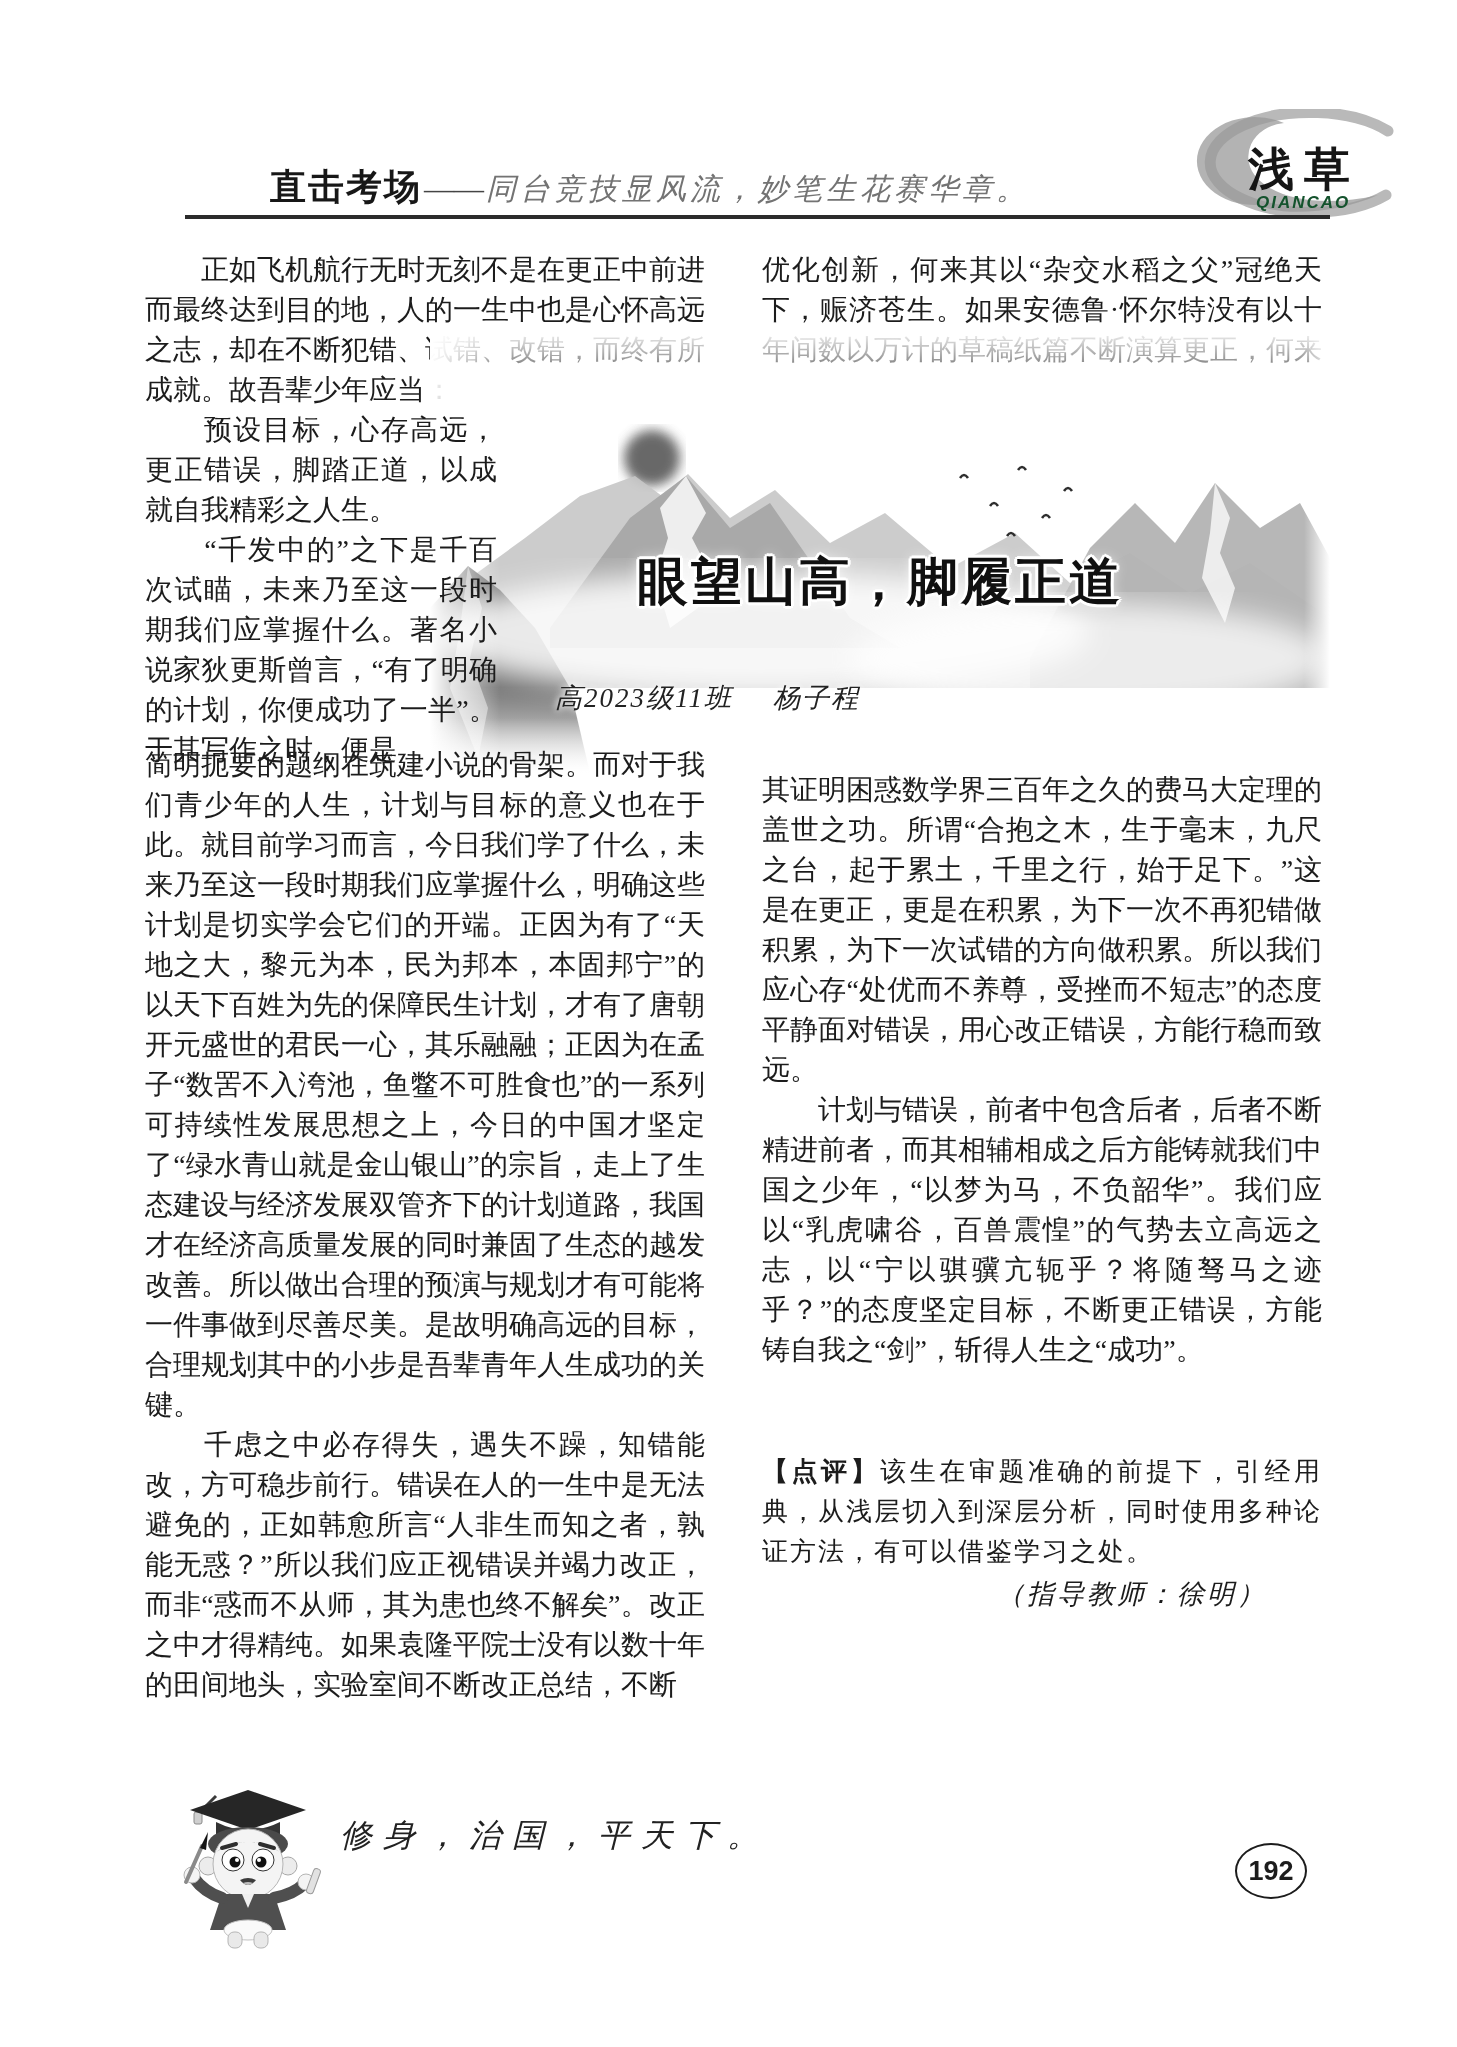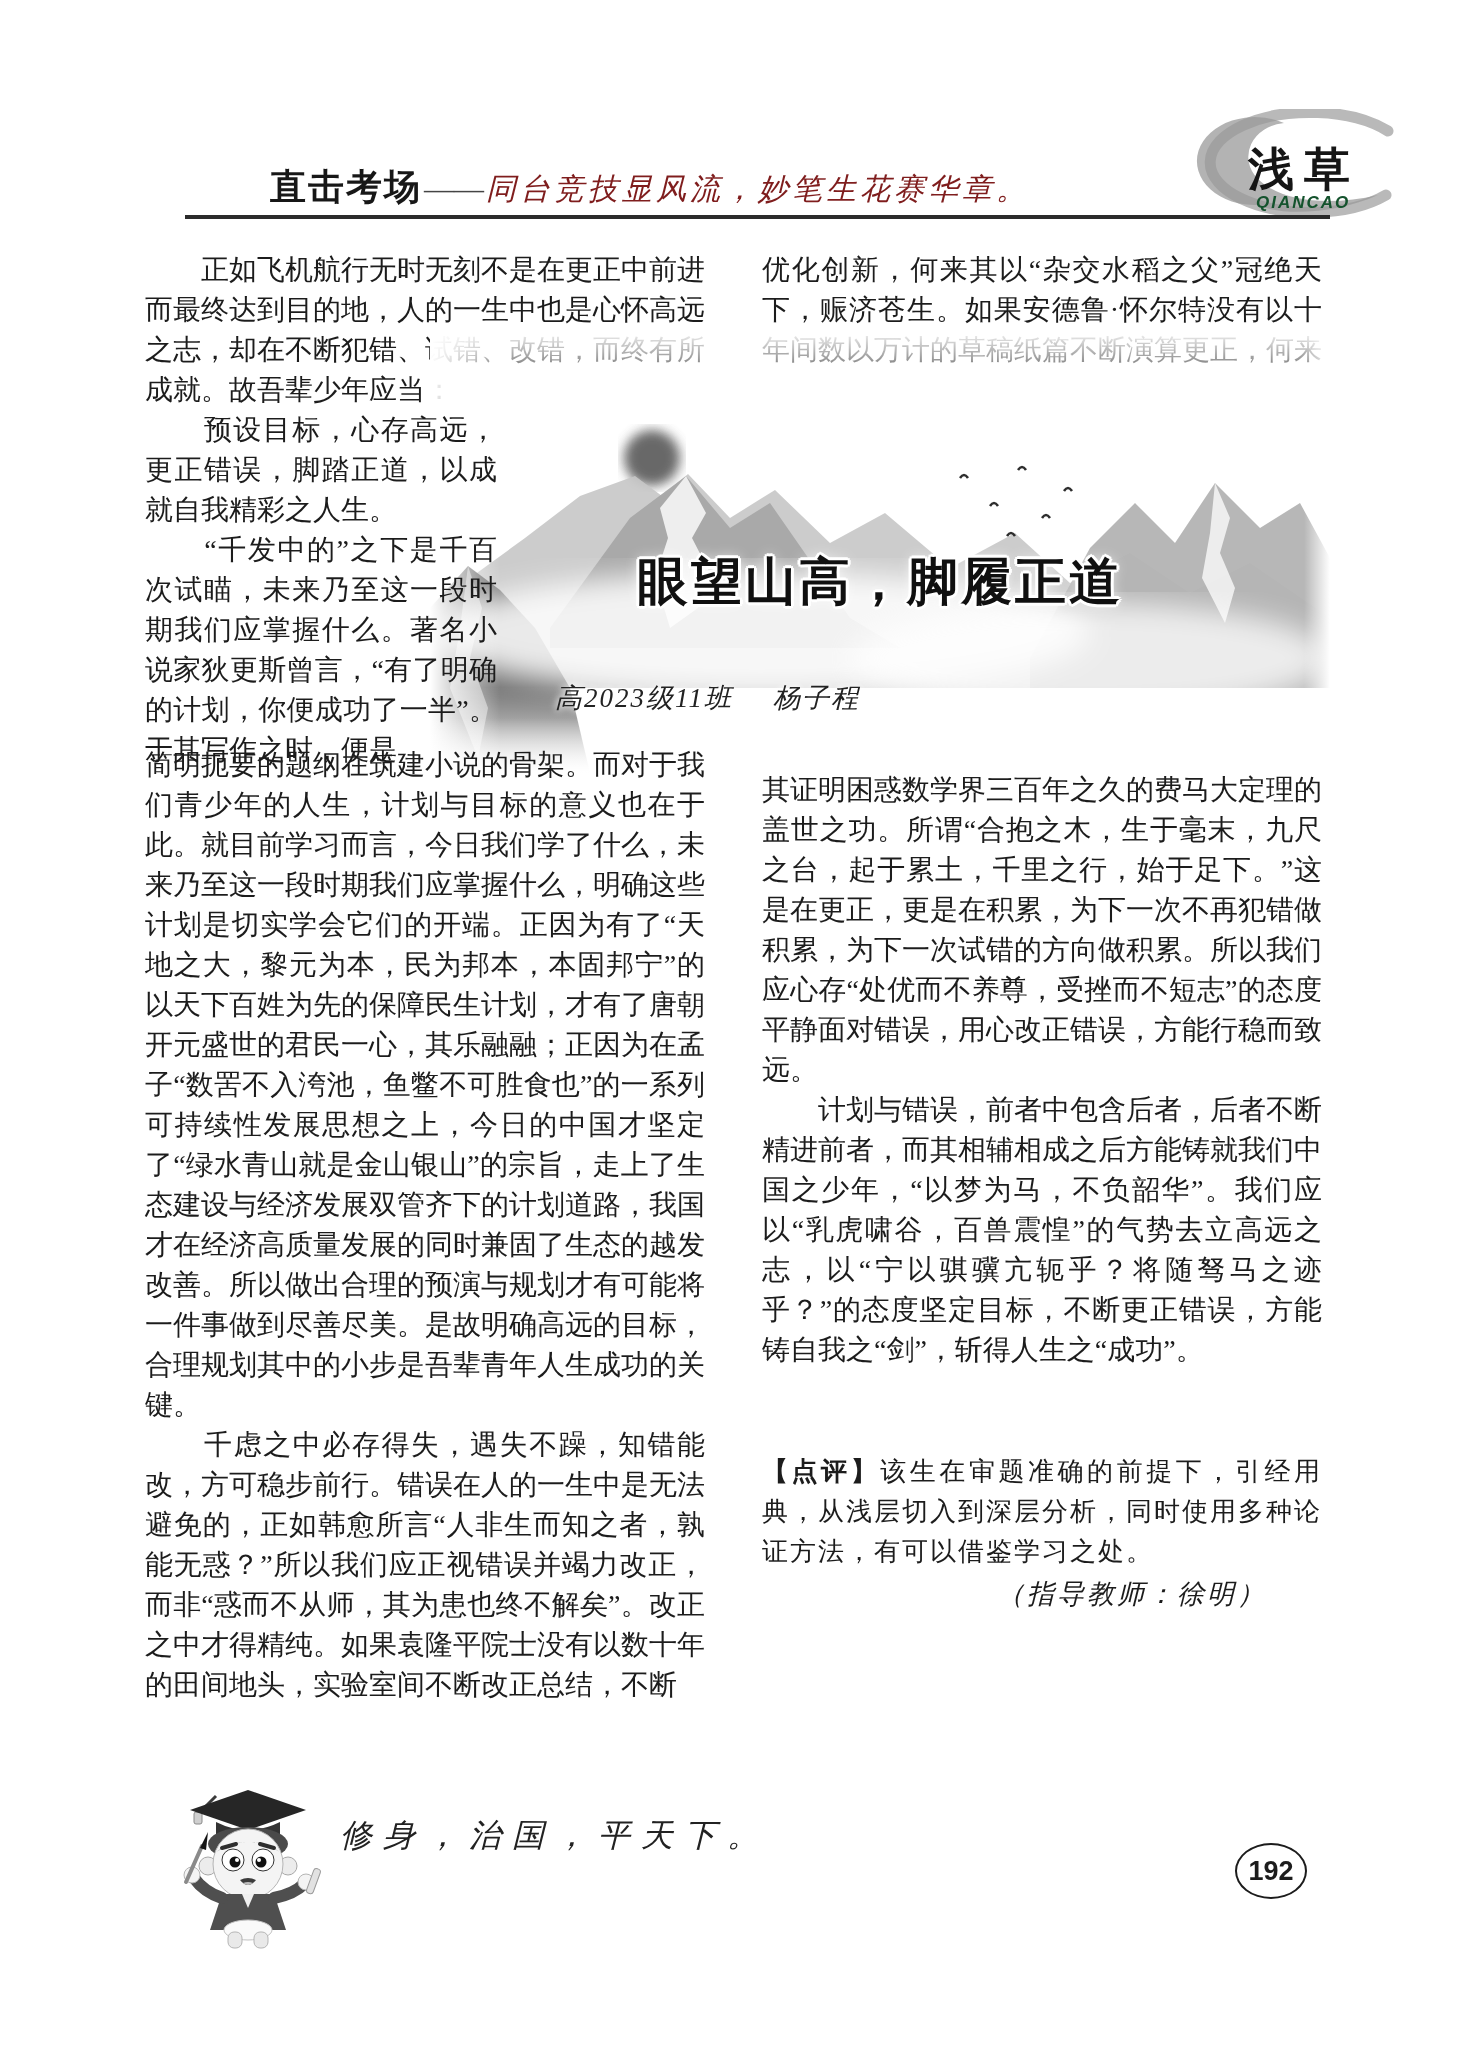--- a/index.html
+++ b/index.html
@@ -6,21 +6,21 @@
   #page{
     position:relative;width:1457px;height:2047px;background:#ffffff;
     font-family:"Liberation Serif","DejaVu Serif",serif;color:#1c1c1c;
     overflow:hidden;margin:0 auto;
   }
   .abs{position:absolute;}
   
   .header-line{left:270px;top:163px;display:flex;align-items:baseline;white-space:nowrap;text-align:center;}
   .sec-title{font-family:"Liberation Sans","DejaVu Sans",sans-serif;font-weight:bold;font-size:36px;letter-spacing:2px;color:#171717;}
   .sec-dash{font-size:30px;color:#444;margin:0 2px;}
-  .sec-slogan{font-style:italic;font-size:30px;letter-spacing:4px;color:#7f1d1d;}
+  .sec-slogan{font-style:italic;font-size:30px;letter-spacing:4px;color:#737373;}
   .header-rule{left:185px;top:215px;width:1145px;height:4px;background:#2b2b2b;}
   
   .logo{left:1188px;top:109px;width:218px;height:116px;}
   .logo-cn{position:absolute;left:60px;top:30px;font-weight:bold;font-size:46px;letter-spacing:10px;color:#151515;font-family:"Liberation Serif",serif;}
   .logo-en{position:absolute;left:48px;top:84px;font-weight:bold;font-style:italic;font-size:17px;letter-spacing:2px;color:#14532d;font-family:"Liberation Sans",sans-serif;margin-left:20px;}
   
   .col{width:560px;font-size:28px;line-height:40px;text-align:justify;}
   .col p{margin:0;}
   .narrow{width:352px;}
   .cmt{font-size:26px;letter-spacing:2px;line-height:40px;margin-top:82px !important;}

